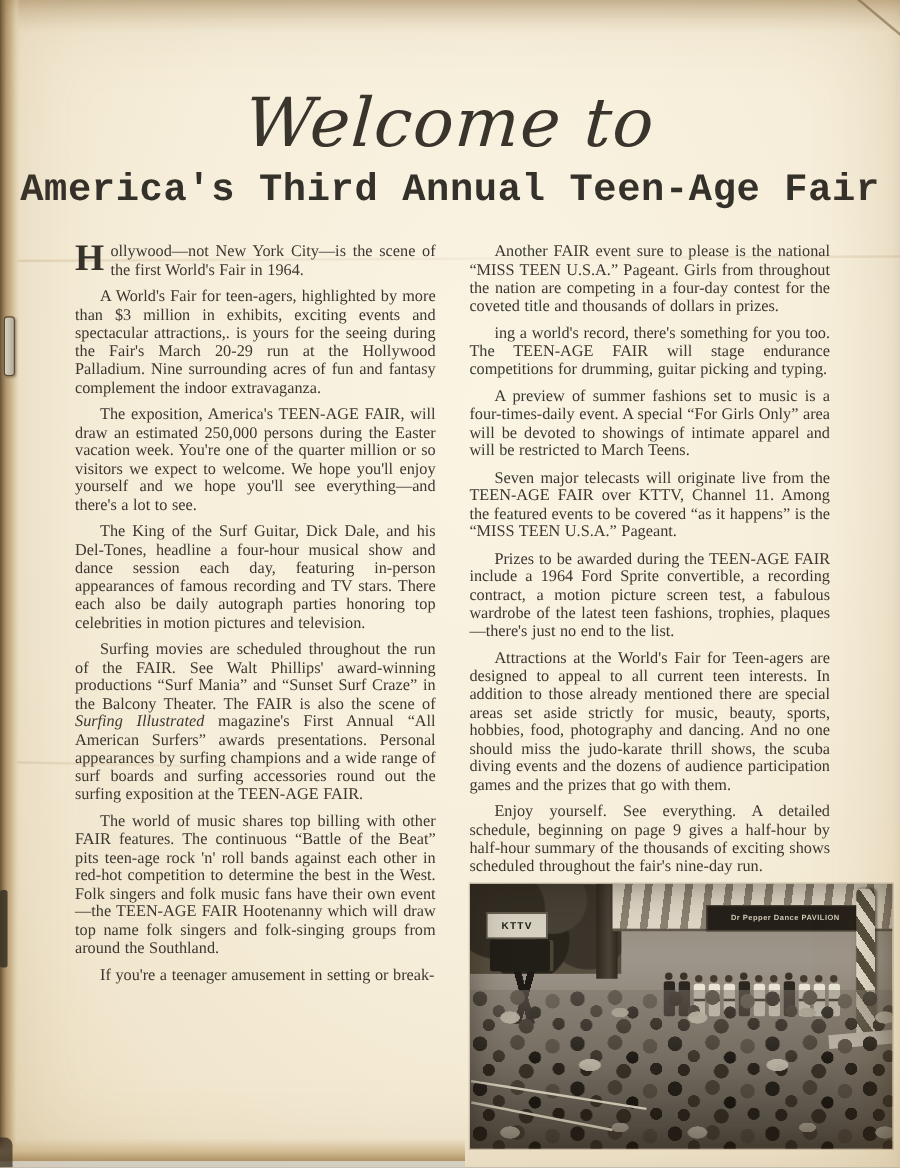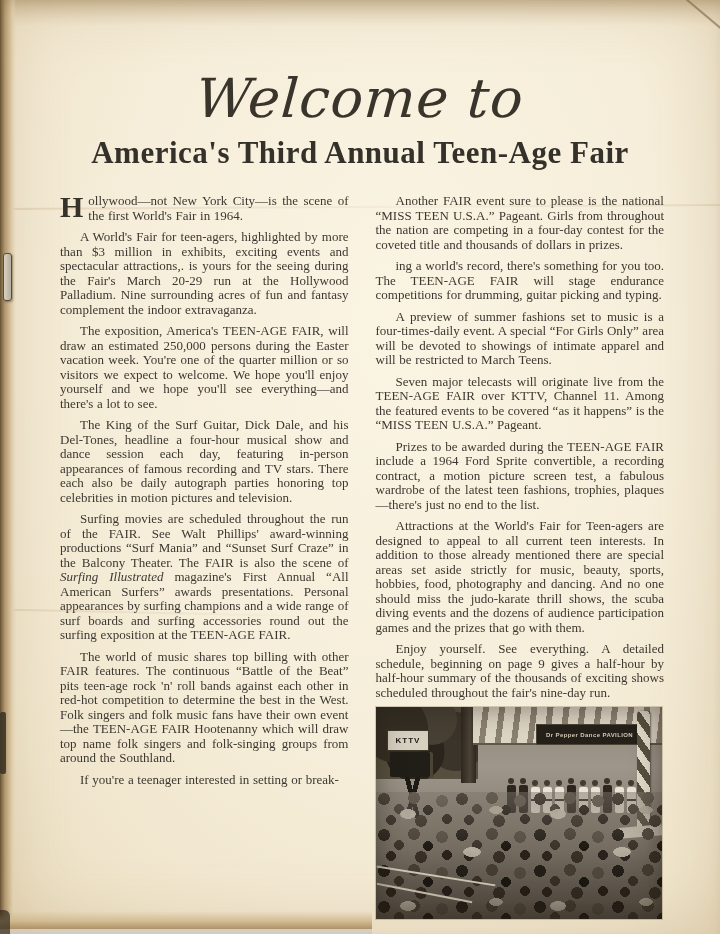--- a/index.html
+++ b/index.html
@@ -31,40 +31,40 @@
   .vignette{position:absolute;inset:0;pointer-events:none;z-index:40;
     box-shadow:inset 0 0 70px rgba(150,115,65,.22), inset 0 8px 16px -8px rgba(120,92,52,.35);}
 
   
   .header{position:relative;text-align:center;padding-top:72px;z-index:2;}
   .script-title{
     font-family:"DejaVu Serif", serif; font-style:italic; font-weight:500;
     font-size:54px; line-height:1; color:#3a352c; letter-spacing:1px; transform:skewX(-4deg);
   }
   .headline{
-    margin:10px 0 0; font-family:Liberation Serif, serif; font-weight:bold;
+    margin:10px 0 0; font-family:Liberation Mono, monospace; font-weight:bold;
     font-size:31px; letter-spacing:.5px; color:#34302a; line-height:1.1;
   }
 
   
   .columns{display:flex; gap:27px; padding:0 56px 0 60px; margin-top:24px; position:relative; z-index:2;}
   .col{flex:1; min-width:0;}
   .para{
     margin:0 0 7px; font-size:13px; line-height:14.5px; text-align:justify;
     text-indent:20px; color:#3c3831; hyphens:auto; -webkit-hyphens:auto; word-spacing:.4px;
   }
   .para.lead{text-indent:0;}
   .para i{font-style:italic;}
   .dropcap{
     float:left; font-weight:bold; font-size:30px; line-height:24px;
     margin:1px 5px 0 0; color:#37332b; font-family:"Liberation Serif", serif;
   }
 
   
-  .photo{position:relative; width:286px; height:212px; margin-top:5px; overflow:hidden;
+  .photo{position:relative; width:338px; height:212px; margin-top:5px; overflow:hidden;
     box-shadow:0 0 0 1px rgba(90,75,50,.25);text-align:right;}
   .ph-base{position:absolute;inset:0;
     background:linear-gradient(to bottom,#8e8779 0%,#9e968a 28%,#867e71 58%,#6e665b 100%);}
   .ph-foliage{position:absolute;left:0;top:0;width:36%;height:34%;
     background:
       radial-gradient(circle at 18% 30%, #332d23 0 34%, transparent 35%),
       radial-gradient(circle at 55% 18%, #474034 0 30%, transparent 31%),
       radial-gradient(circle at 38% 62%, #2a251c 0 38%, transparent 39%),
       radial-gradient(circle at 78% 48%, #3b342a 0 33%, transparent 34%),
       #564f3f;}
@@ -142,21 +142,21 @@
 
   <main class="columns">
     <div class="col">
       <div>
           <p class="para lead"><span class="dropcap">H</span>ollywood—not New York City—is the scene of the first World's Fair in 1964.</p>
           <p class="para">A World's Fair for teen-agers, highlighted by more than $3 million in exhibits, exciting events and spectacular attractions,. is yours for the seeing during the Fair's March 20-29 run at the Hollywood Palladium. Nine surrounding acres of fun and fantasy complement the indoor extravaganza.</p>
           <p class="para">The exposition, America's TEEN-AGE FAIR, will draw an estimated 250,000 persons during the Easter vacation week. You're one of the quarter million or so visitors we expect to welcome. We hope you'll enjoy yourself and we hope you'll see everything—and there's a lot to see.</p>
           <p class="para">The King of the Surf Guitar, Dick Dale, and his Del-Tones, headline a four-hour musical show and dance session each day, featuring in-person appearances of famous recording and TV stars. There each also be daily autograph parties honoring top celebrities in motion pictures and television.</p>
           <p class="para">Surfing movies are scheduled throughout the run of the FAIR. See Walt Phillips' award-winning productions “Surf Mania” and “Sunset Surf Craze” in the Balcony Theater. The FAIR is also the scene of <i>Surfing Illustrated</i> magazine's First Annual “All American Surfers” awards presentations. Personal appearances by surfing champions and a wide range of surf boards and surfing accessories round out the surfing exposition at the TEEN-AGE FAIR.</p>
           <p class="para">The world of music shares top billing with other FAIR features. The continuous “Battle of the Beat” pits teen-age rock 'n' roll bands against each other in red-hot competition to determine the best in the West. Folk singers and folk music fans have their own event—the TEEN-AGE FAIR Hootenanny which will draw top name folk singers and folk-singing groups from around the Southland.</p>
-          <p class="para">If you're a teenager interested in setting or break-</p>
+          <p class="para">If you're a teenager amusement in setting or break-</p>
         </div>
     </div>
     <div class="col">
       <div>
           <p class="para">Another FAIR event sure to please is the national “MISS TEEN U.S.A.” Pageant. Girls from throughout the nation are competing in a four-day contest for the coveted title and thousands of dollars in prizes.</p>
           <p class="para">ing a world's record, there's something for you too. The TEEN-AGE FAIR will stage endurance competitions for drumming, guitar picking and typing.</p>
           <p class="para">A preview of summer fashions set to music is a four-times-daily event. A special “For Girls Only” area will be devoted to showings of intimate apparel and will be restricted to March Teens.</p>
           <p class="para">Seven major telecasts will originate live from the TEEN-AGE FAIR over KTTV, Channel 11. Among the featured events to be covered “as it happens” is the “MISS TEEN U.S.A.” Pageant.</p>
           <p class="para">Prizes to be awarded during the TEEN-AGE FAIR include a 1964 Ford Sprite convertible, a recording contract, a motion picture screen test, a fabulous wardrobe of the latest teen fashions, trophies, plaques—there's just no end to the list.</p>
           <p class="para">Attractions at the World's Fair for Teen-agers are designed to appeal to all current teen interests. In addition to those already mentioned there are special areas set aside strictly for music, beauty, sports, hobbies, food, photography and dancing. And no one should miss the judo-karate thrill shows, the scuba diving events and the dozens of audience participation games and the prizes that go with them.</p>

